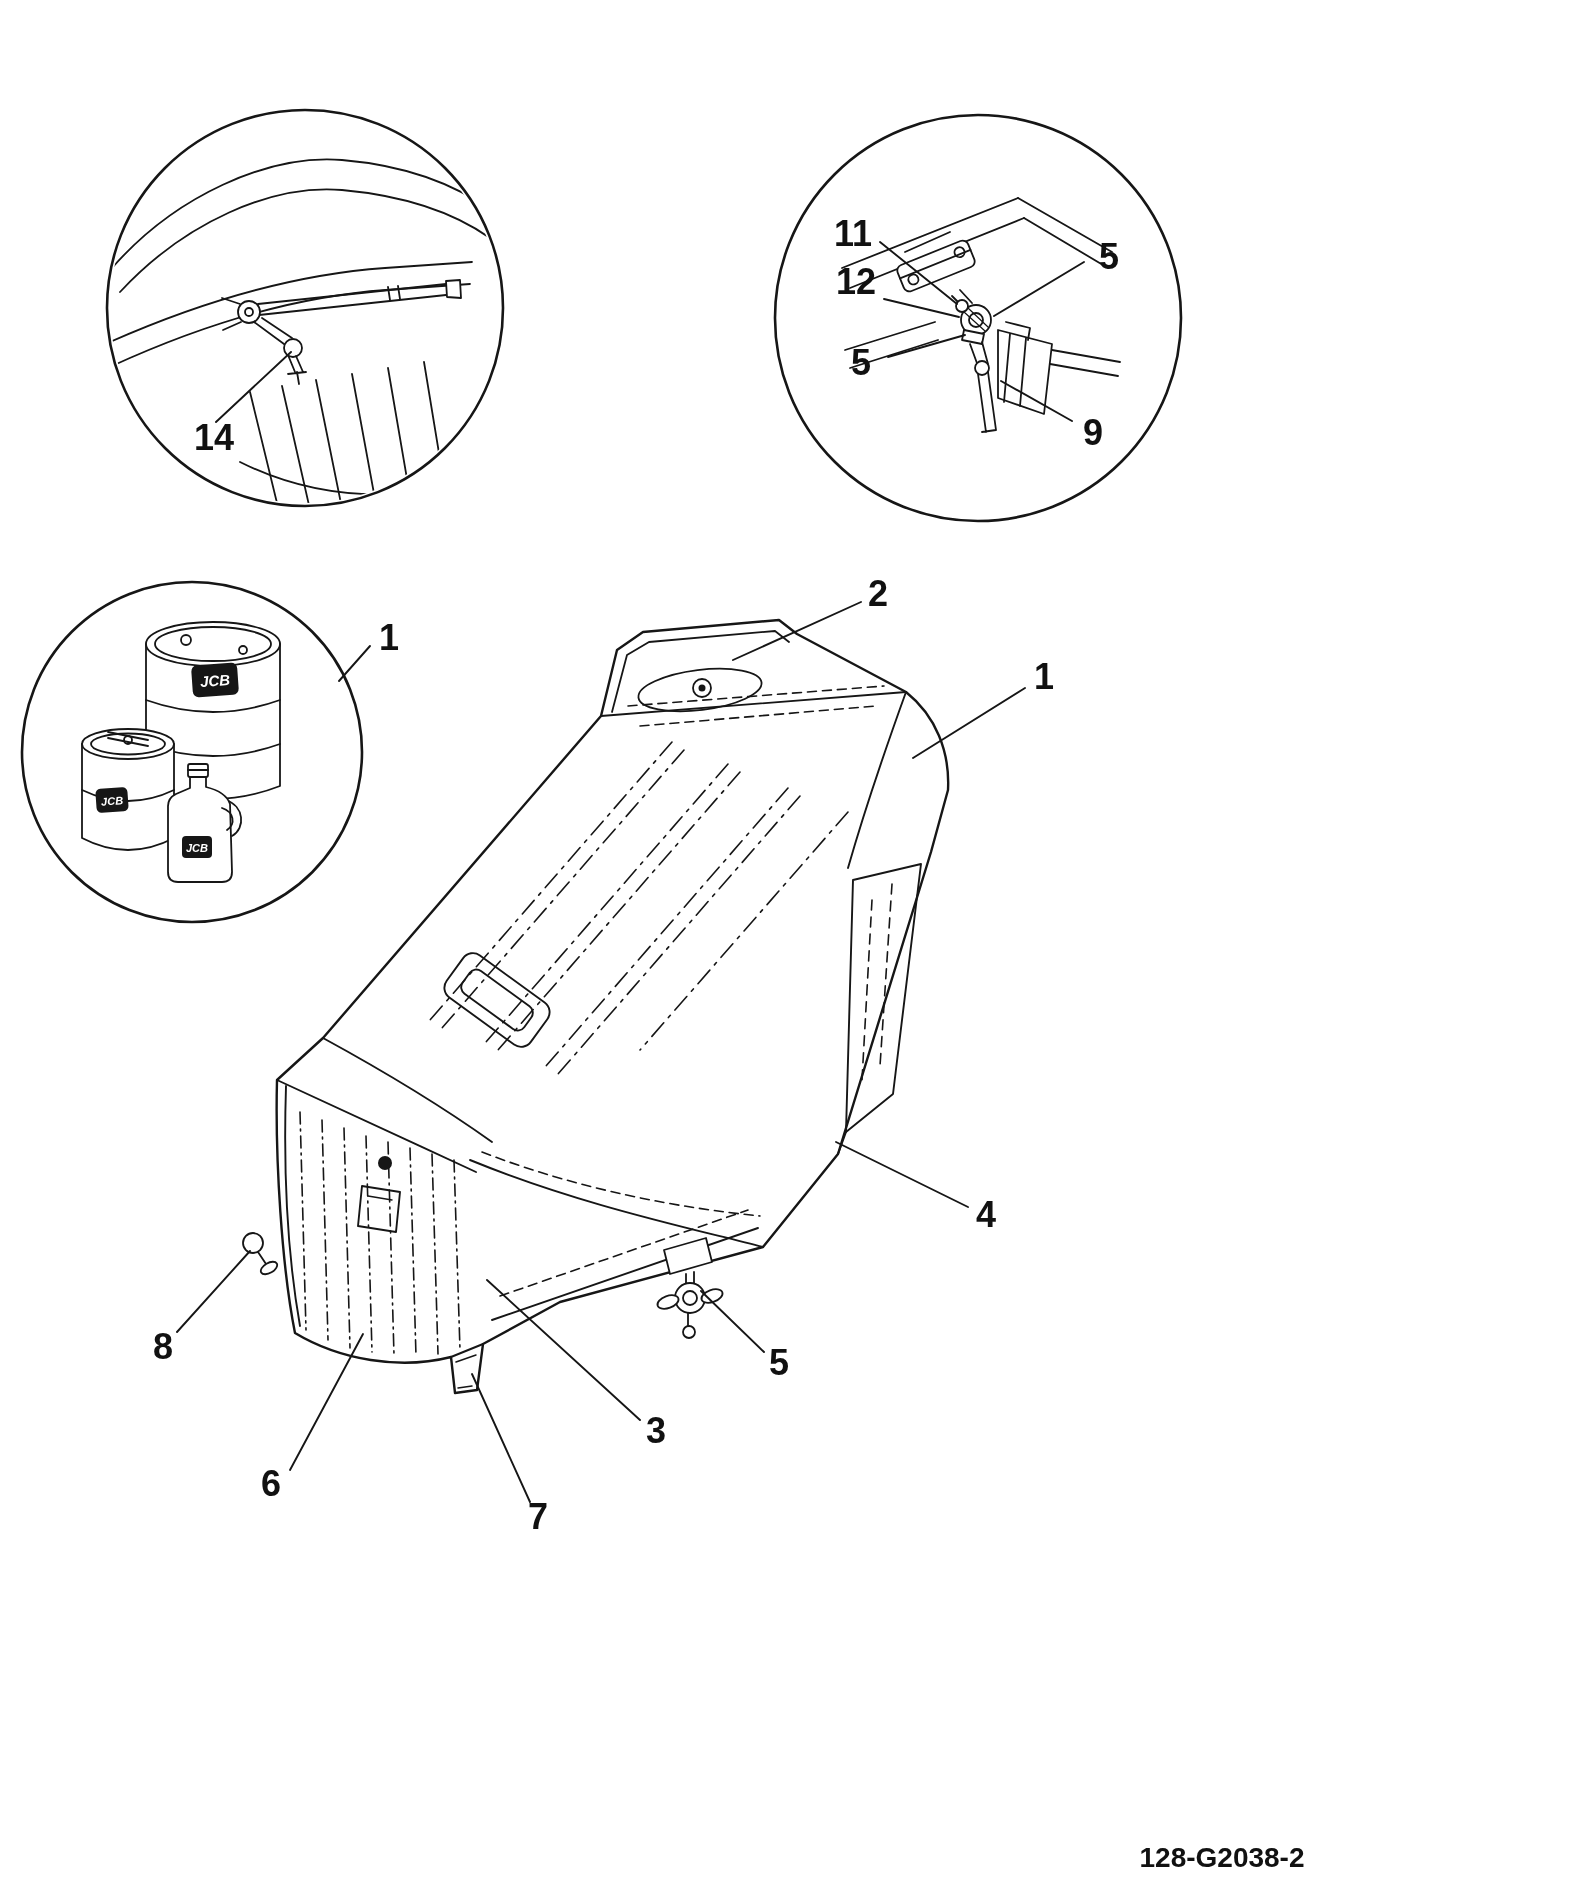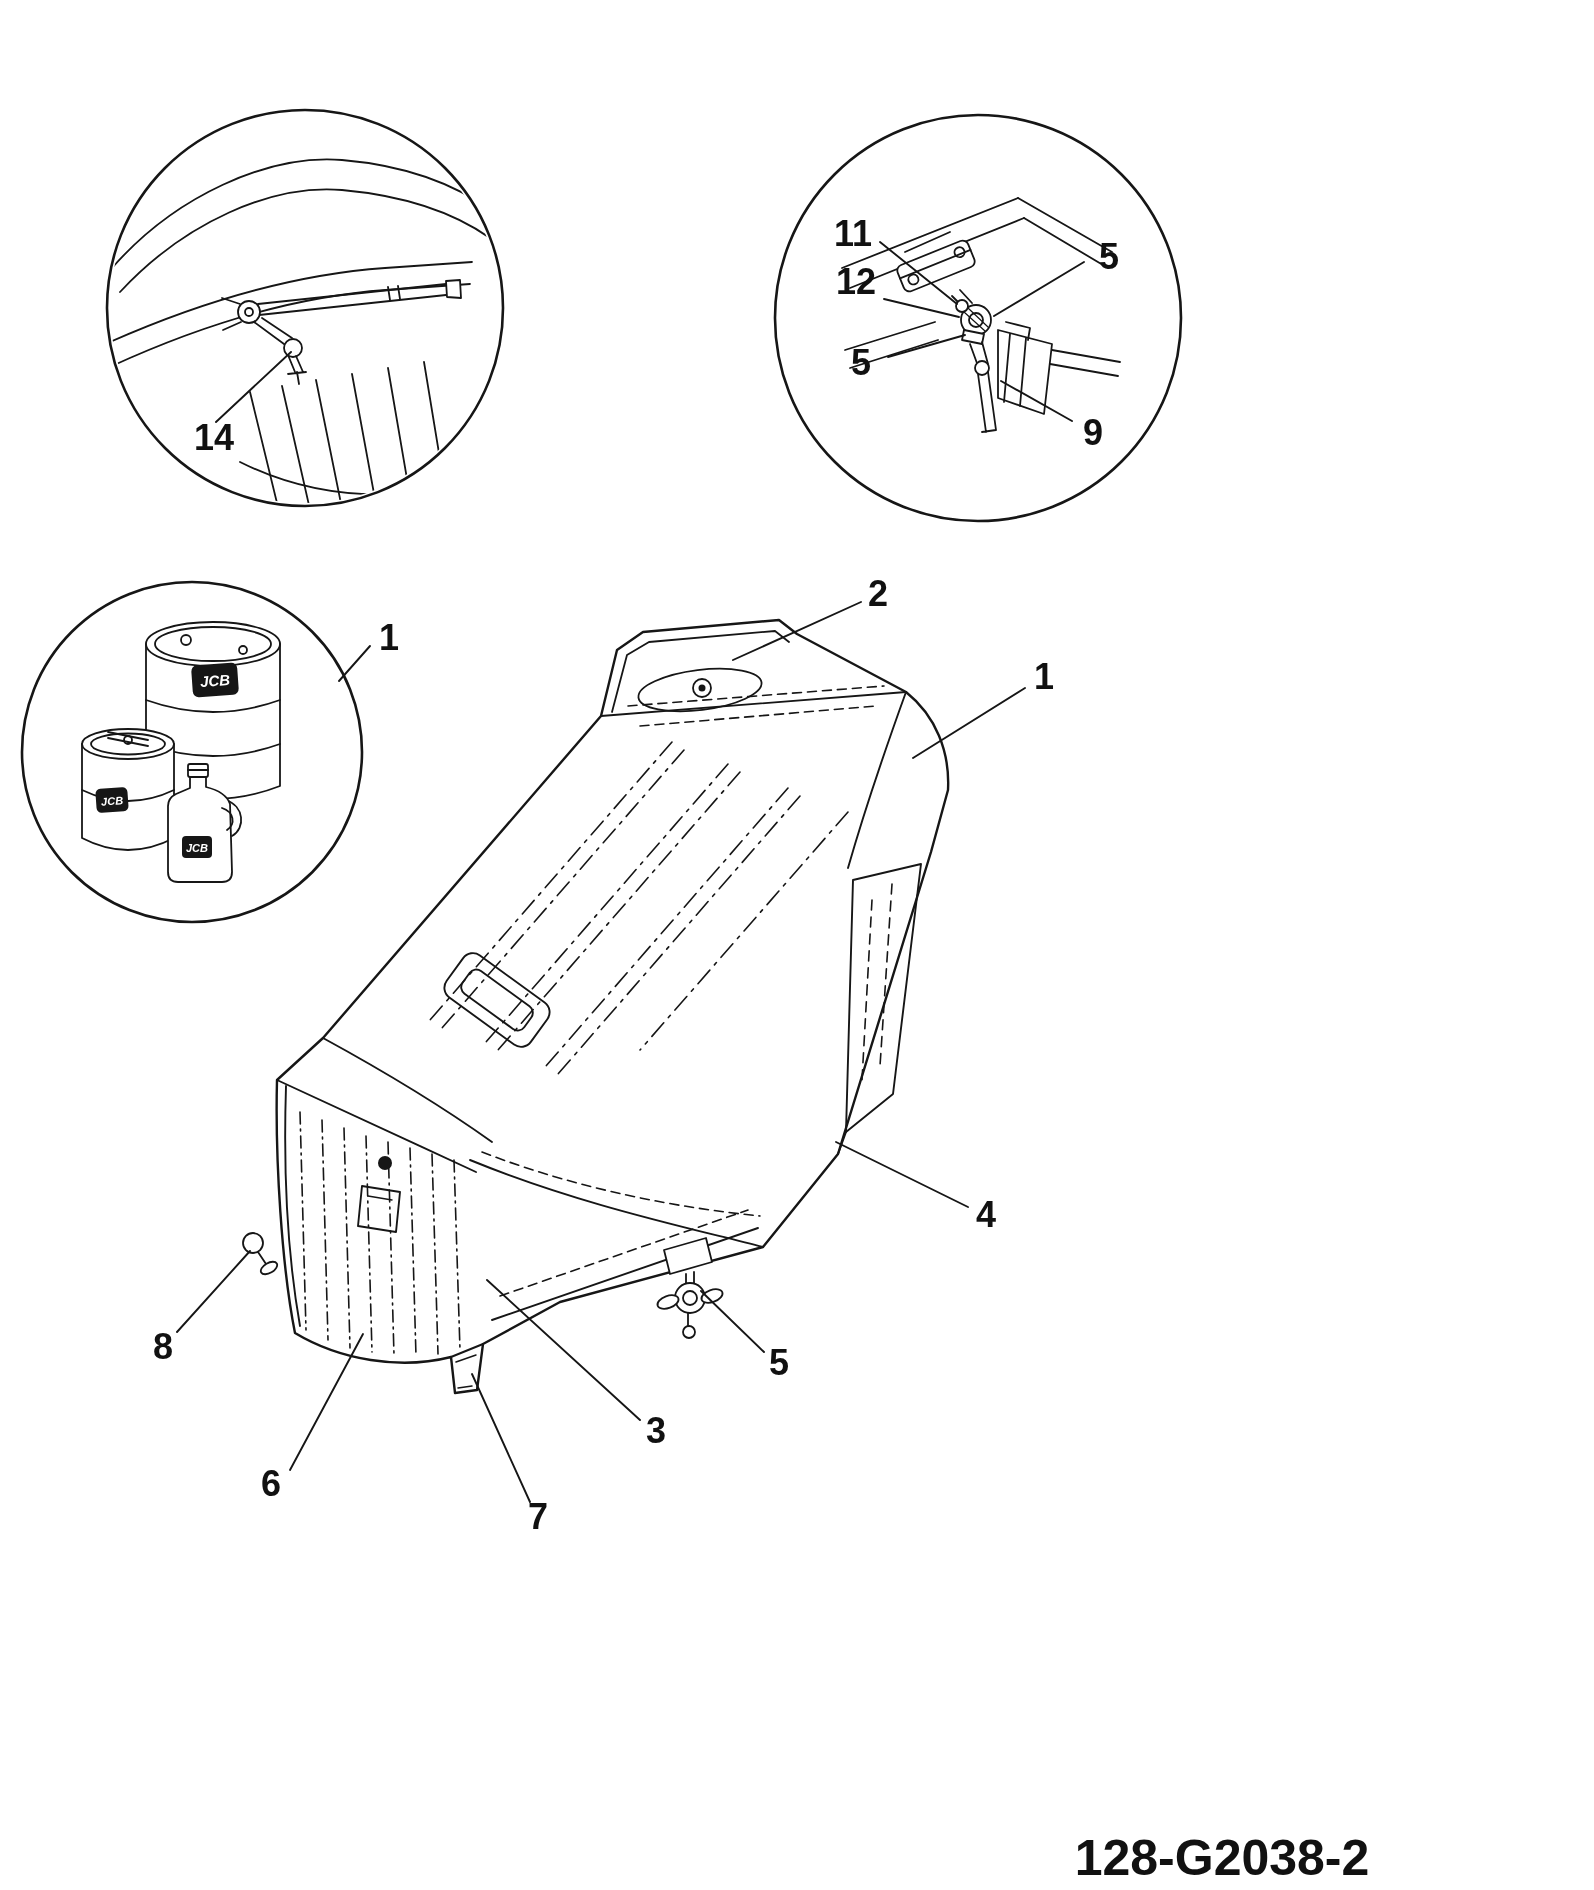--- a/index.html
+++ b/index.html
@@ -7,21 +7,21 @@
     position:relative;width:1594px;height:1890px;background:#ffffff;
     font-family:"Liberation Sans",sans-serif;overflow:hidden;
   }
   .sheet svg{position:absolute;left:0;top:0;}
   .callout{
     position:absolute;transform:translate(-50%,-50%);
     font-weight:bold;font-size:36px;color:#111;user-select:none;white-space:nowrap;
   }
   .drawing-number{
     position:absolute;transform:translate(-50%,-50%);
-    font-weight:bold;font-size:50px;color:#111;white-space:nowrap;
+    font-weight:bold;font-size:28px;color:#111;white-space:nowrap;
   }
 </style>
 </head>
 <body>
 
 <div class="sheet">
 
   <svg width="1594" height="1890" viewBox="0 0 1594 1890">
 
     <defs>

